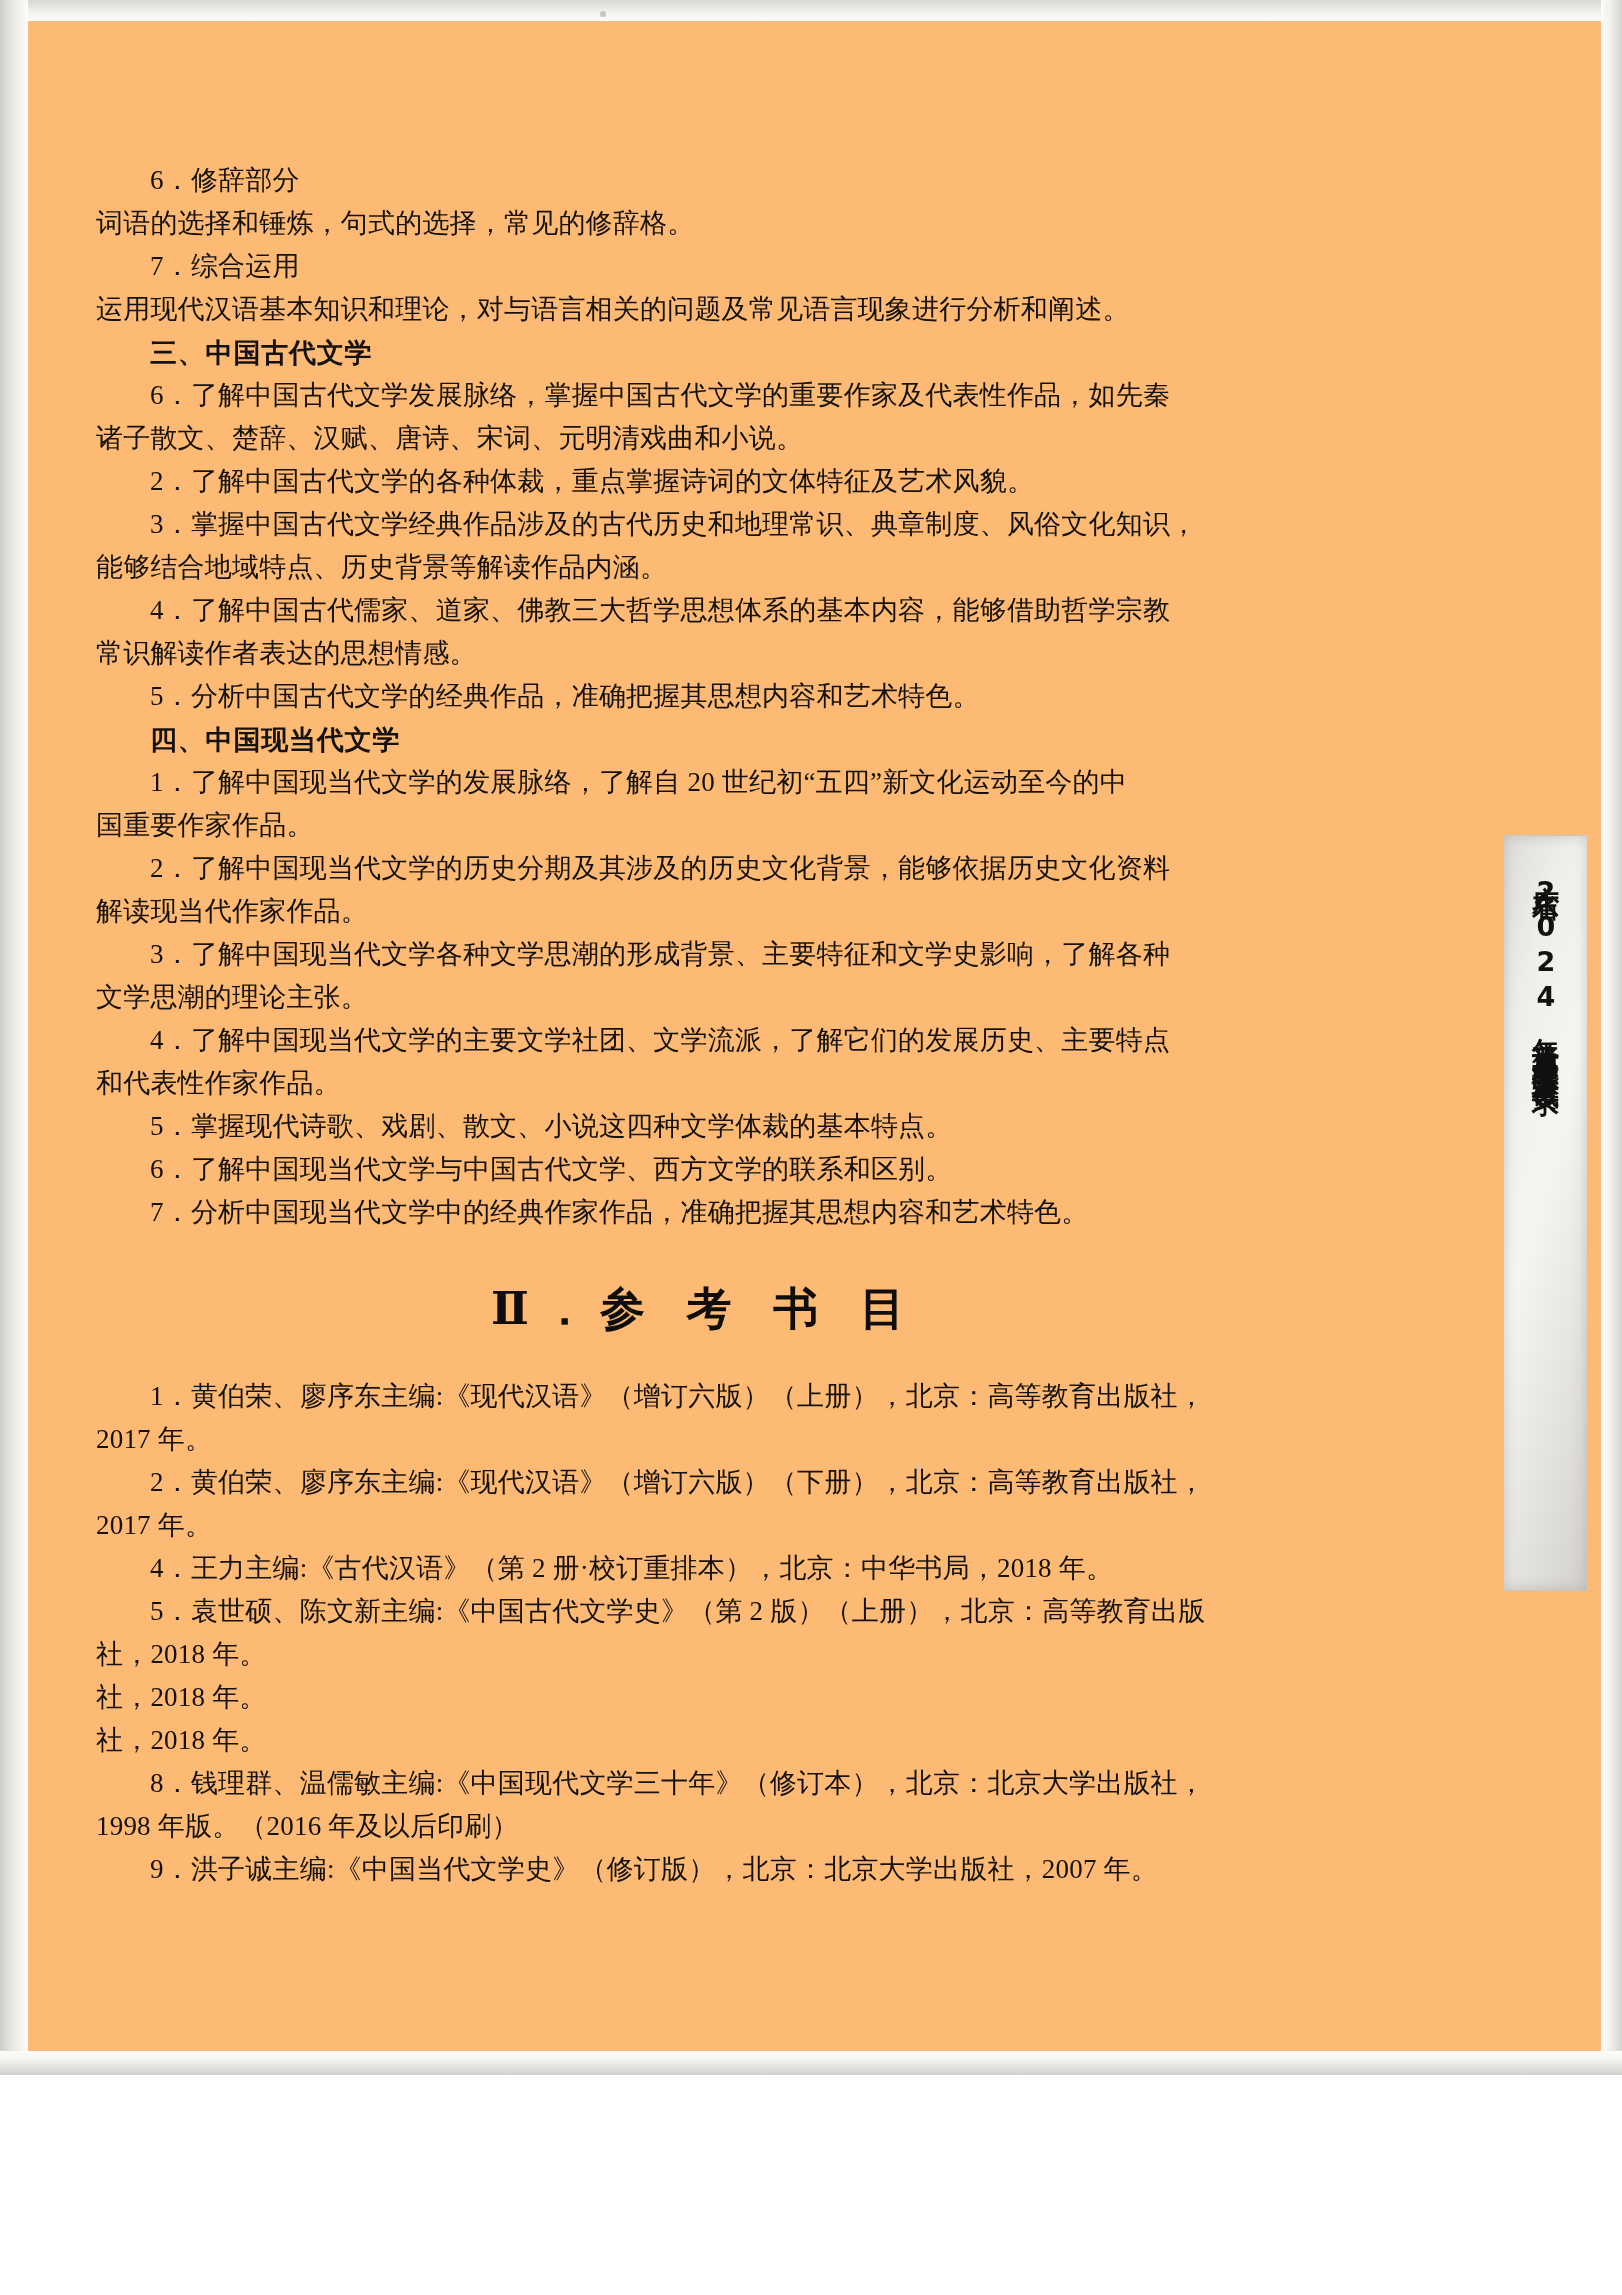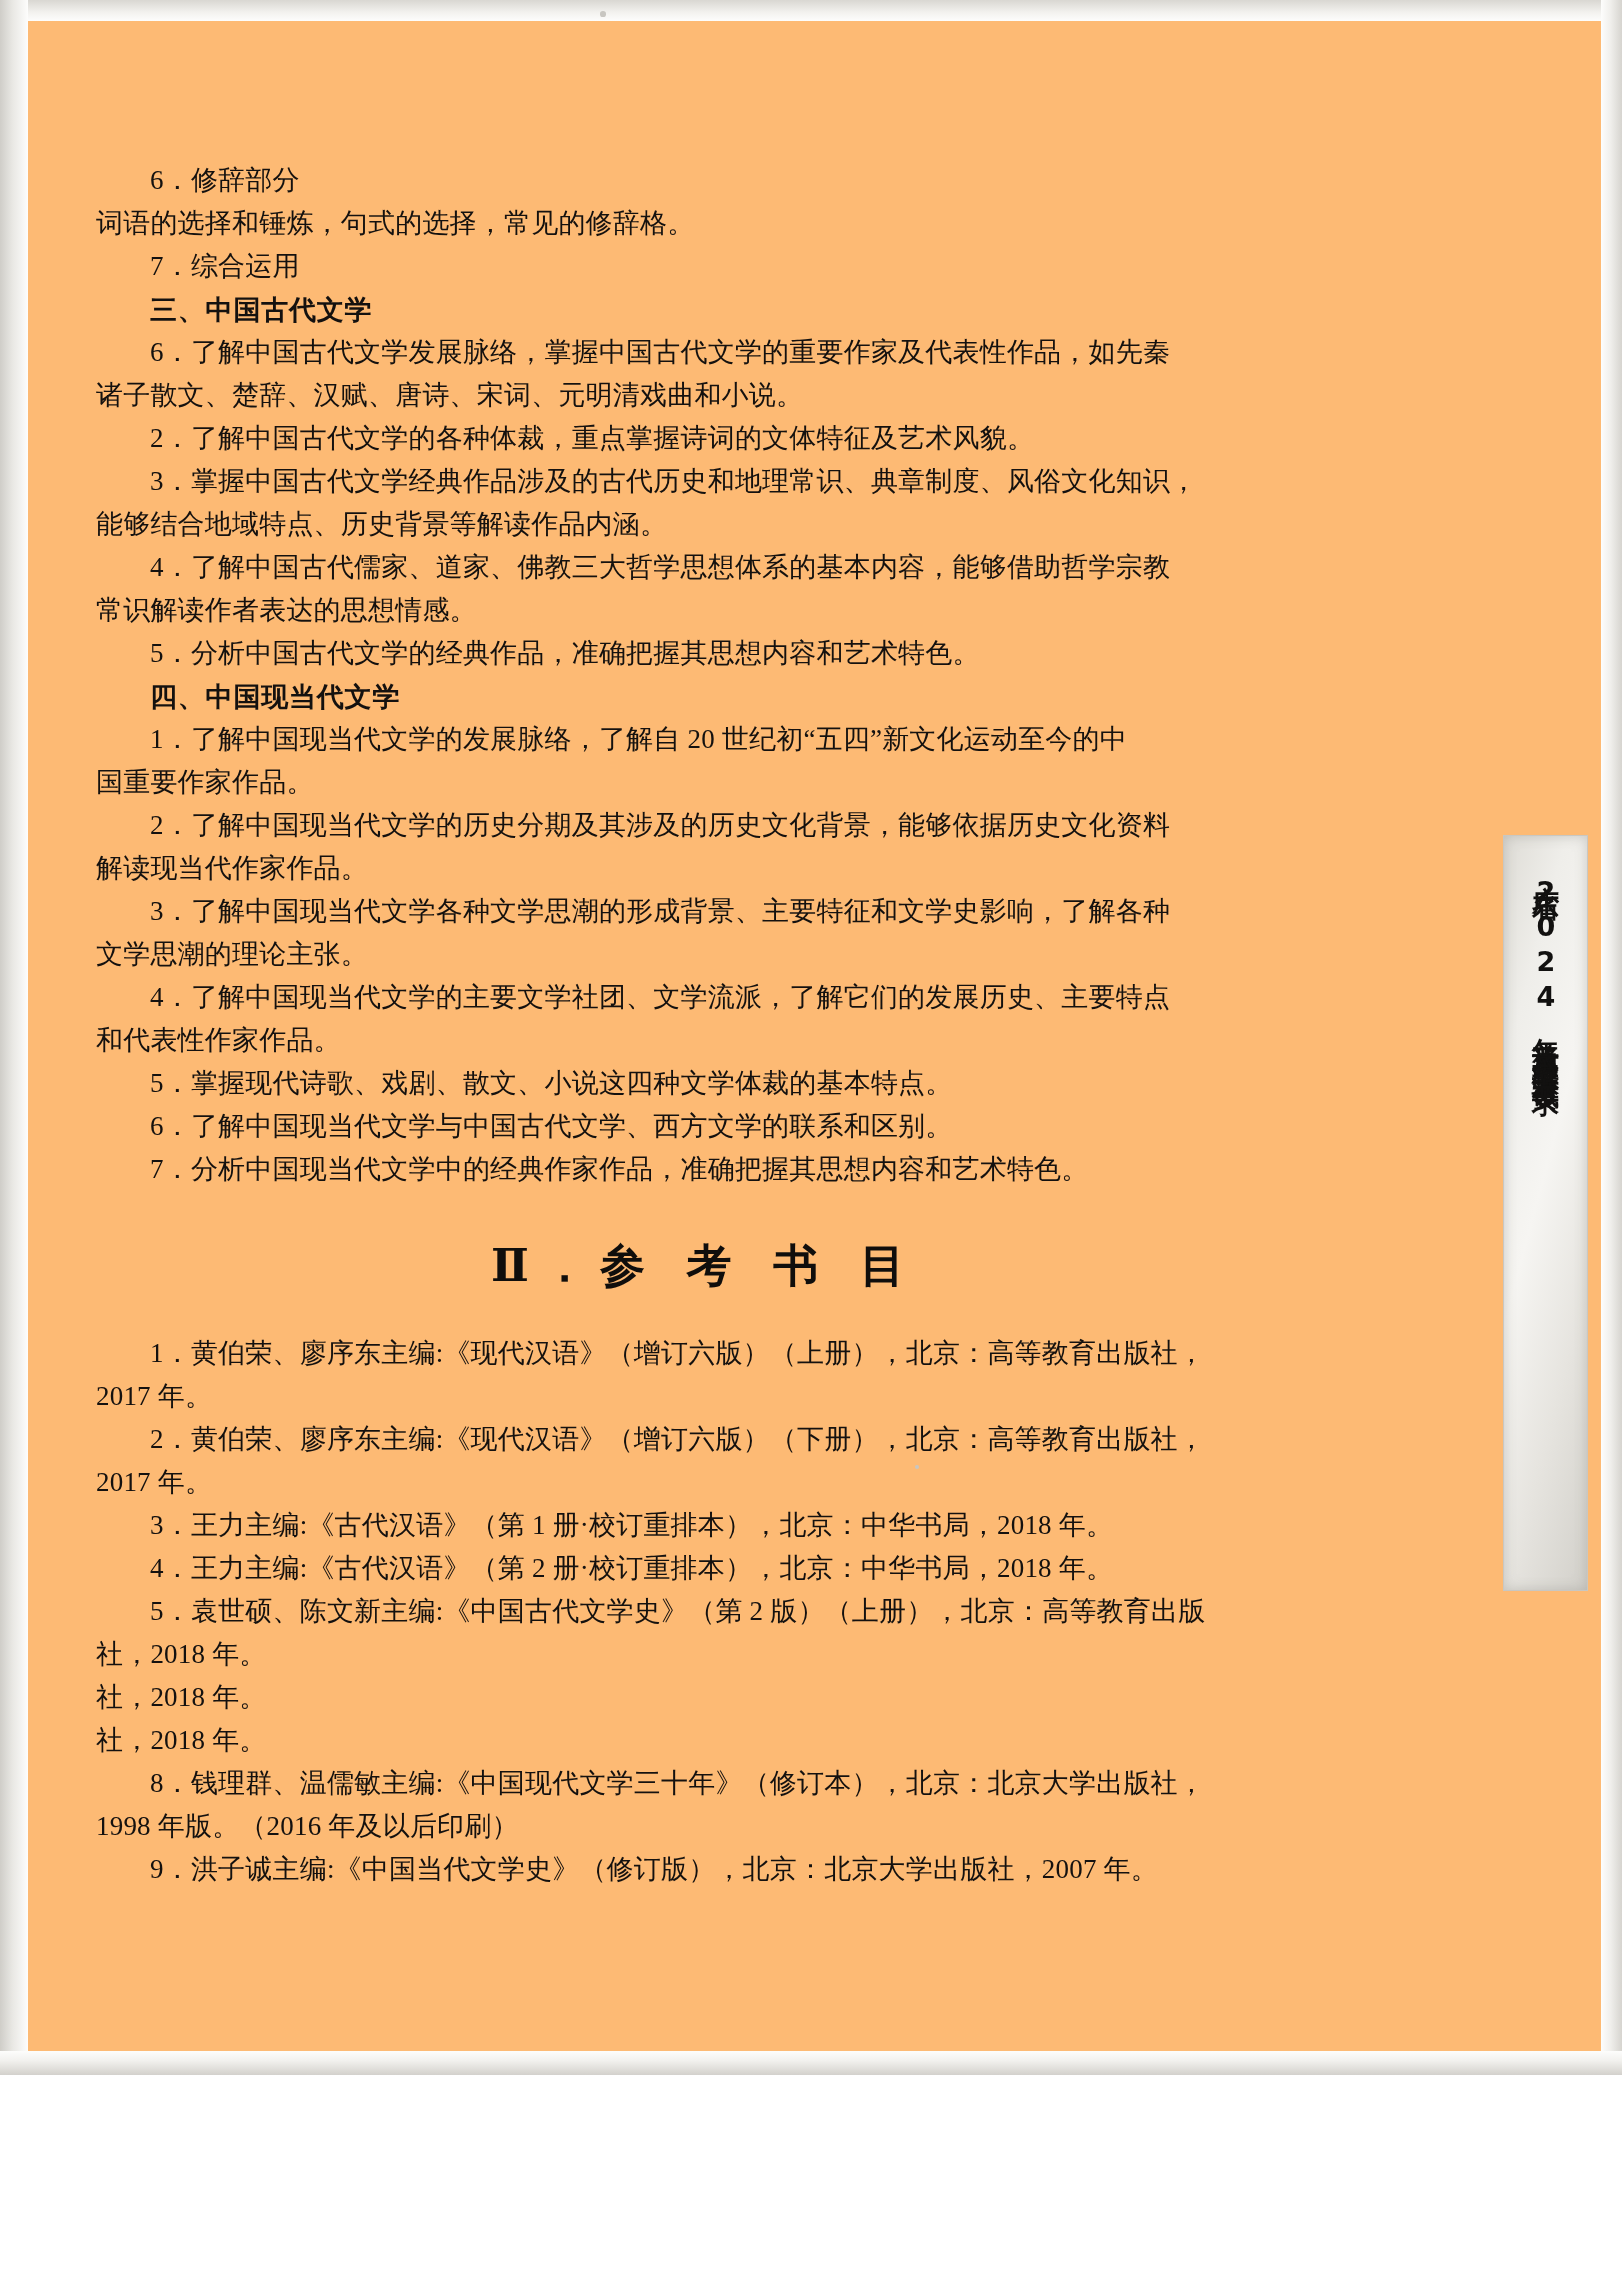--- a/index.html
+++ b/index.html
@@ -142,20 +142,21 @@
 
   <div class="speck" style="left:600px; top:11.4px; width:5.7px; height:5.7px;"></div>
   <div class="speck" style="left:915px; top:1465px; width:4px; height:4px;"></div>
 
   <div class="content">
 
     <section>
       <p class="line indent">6．修辞部分</p>
       <p class="line">词语的选择和锤炼，句式的选择，常见的修辞格。</p>
       <p class="line indent">7．综合运用</p>
+      <p class="line">运用现代汉语基本知识和理论，对与语言相关的问题及常见语言现象进行分析和阐述。</p>
       <p class="line heading">三、中国古代文学</p>
       <p class="line indent">6．了解中国古代文学发展脉络，掌握中国古代文学的重要作家及代表性作品，如先秦</p>
       <p class="line">诸子散文、楚辞、汉赋、唐诗、宋词、元明清戏曲和小说。</p>
       <p class="line indent">2．了解中国古代文学的各种体裁，重点掌握诗词的文体特征及艺术风貌。</p>
       <p class="line indent">3．掌握中国古代文学经典作品涉及的古代历史和地理常识、典章制度、风俗文化知识，</p>
       <p class="line">能够结合地域特点、历史背景等解读作品内涵。</p>
       <p class="line indent">4．了解中国古代儒家、道家、佛教三大哲学思想体系的基本内容，能够借助哲学宗教</p>
       <p class="line">常识解读作者表达的思想情感。</p>
       <p class="line indent">5．分析中国古代文学的经典作品，准确把握其思想内容和艺术特色。</p>
       <p class="line heading">四、中国现当代文学</p>
@@ -172,21 +173,20 @@
       <p class="line indent">7．分析中国现当代文学中的经典作家作品，准确把握其思想内容和艺术特色。</p>
     </section>
 
     <h2 class="part-title">Ⅱ．参 考 书 目</h2>
 
     <section class="biblio">
       <p class="line indent">1．黄伯荣、廖序东主编:《现代汉语》（增订六版）（上册），北京：高等教育出版社，</p>
       <p class="line">2017 年。</p>
       <p class="line indent">2．黄伯荣、廖序东主编:《现代汉语》（增订六版）（下册），北京：高等教育出版社，</p>
       <p class="line">2017 年。</p>
-      <p class="line indent">3．王力主编:《古代汉语》（第 1 册·校订重排本），北京：中华书局，2018 年。</p>
       <p class="line indent">4．王力主编:《古代汉语》（第 2 册·校订重排本），北京：中华书局，2018 年。</p>
       <p class="line indent">5．袁世硕、陈文新主编:《中国古代文学史》（第 2 版）（上册），北京：高等教育出版</p>
       <p class="line">社，2018 年。</p>
       <p class="line">社，2018 年。</p>
       <p class="line">社，2018 年。</p>
       <p class="line indent">8．钱理群、温儒敏主编:《中国现代文学三十年》（修订本），北京：北京大学出版社，</p>
       <p class="line">1998 年版。（2016 年及以后印刷）</p>
       <p class="line indent">9．洪子诚主编:《中国当代文学史》（修订版），北京：北京大学出版社，2007 年。</p>
     </section>
 

